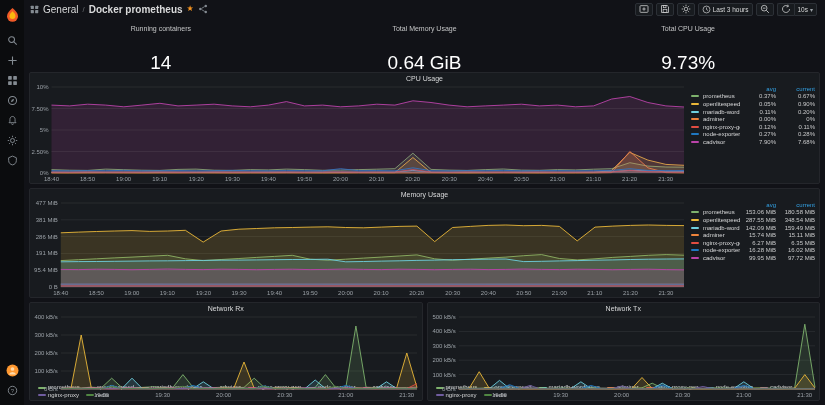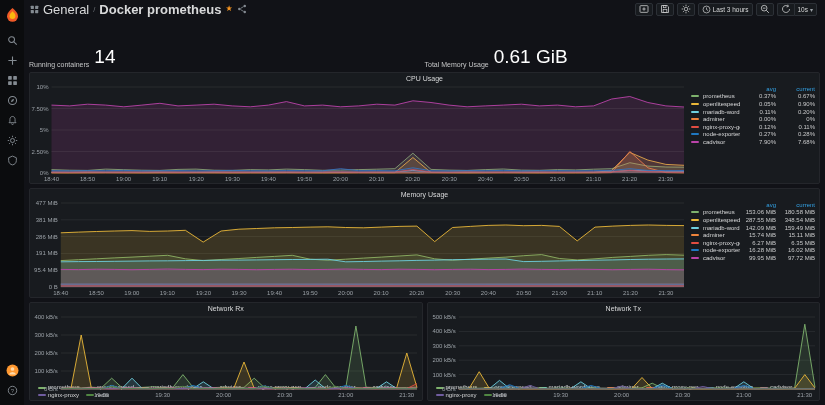--- a/index.html
+++ b/index.html
@@ -7,34 +7,34 @@
   body{background:#111217;font-family:"Liberation Sans",sans-serif;color:#d8d9da}
   .app{display:flex;width:825px;height:405px}
   
   .sidebar{width:24px;background:#0b0c0e;display:flex;flex-direction:column;align-items:center;padding:4px 0 5px;flex-shrink:0}
   .side-btn{background:none;border:none;width:18px;height:16px;margin:2px 0;display:flex;align-items:center;justify-content:center;padding:0;cursor:pointer}
   .logo-btn{margin-bottom:8px}
   .side-spacer{flex:1}
   
   .main{flex:1;display:flex;flex-direction:column;min-width:0}
   .navbar{height:18px;display:flex;align-items:center;gap:4px;padding:0 8px 0 6px;flex-shrink:0}
-  .crumb{font-size:13px;color:#d8d9da;cursor:pointer;white-space:nowrap}
+  .crumb{font-size:10px;color:#d8d9da;cursor:pointer;white-space:nowrap}
   .crumb-page{font-weight:bold}
   .crumb-sep{color:#6c7075;font-size:7.5px}
   .star{color:#f79520;font-size:8px;line-height:1;cursor:pointer}
   .nav-right{margin-left:auto;display:flex;align-items:center;gap:3px}
   .tool-btn{height:13px;min-width:15px;border:1px solid #2c3036;background:#181b1f;border-radius:2px;display:flex;align-items:center;justify-content:center;gap:2px;padding:0 3px;color:#d8d9da;font-size:6.5px;cursor:pointer;font-family:inherit}
   .btn-group{display:flex}
   .btn-group .tool-btn:first-child{border-radius:2px 0 0 2px;border-right:none}
   .btn-group .tool-btn:last-child{border-radius:0 2px 2px 0}
   .caret{font-size:6px;color:#9aa0a6}
   
   .content{flex:1;display:flex;flex-direction:column;gap:4px;padding:2px 5px 4px;min-height:0}
   .stats-row{height:48px;display:flex;flex-shrink:0}
-  .stat{flex:1;display:flex;flex-direction:row;align-items:flex-end;padding-top:5px;gap:5px}
+  .stat{flex:1;display:flex;flex-direction:column;align-items:center;padding-top:5px;gap:20px}
   .stat-label{font-size:7px;color:#c4c5c6}
   .stat-value{font-size:19px;font-weight:500;color:#ffffff}
   .panel{background:#181b1f;border:1px solid #24262b;border-radius:2px;display:flex;flex-direction:column;min-height:0;min-width:0}
   .panel-title{height:11px;line-height:11px;text-align:center;font-size:7px;color:#d8d9da;flex-shrink:0;cursor:pointer}
   .row-cpu{height:112px;flex-shrink:0}
   .row-mem{height:110px;flex-shrink:0}
   .panel-body{flex:1;display:flex;min-height:0}
   .plot{position:relative;min-width:0;min-height:0}
   .panel-body .plot{flex:1}
   .bottom-row{flex:1;display:flex;gap:4px;min-height:0}
@@ -222,21 +222,25 @@
 
     <div class="content">
 
       <div class="stats-row">
         <div class="stat">
           <div class="stat-label">Running containers</div>
           <div class="stat-value">14</div>
         </div>
         <div class="stat">
           <div class="stat-label">Total Memory Usage</div>
-          <div class="stat-value">0.61 GiB</div>
+          <div class="stat-value">0.64 GiB</div>
+        </div>
+        <div class="stat">
+          <div class="stat-label">Total CPU Usage</div>
+          <div class="stat-value">9.73%</div>
         </div>
       </div>
 
       <section class="panel row-cpu">
         <div class="panel-title">CPU Usage</div>
         <div class="panel-body">
           <div class="plot">
               <svg width="659" height="99" viewBox="0 0 659 99">
                 <line x1="21.5" y1="3" x2="654" y2="3" stroke="rgba(255,255,255,0.07)" stroke-width="1"></line>
                 <text x="18.5" y="5" font-size="6" fill="#9aa0a6" text-anchor="end">10%</text>

